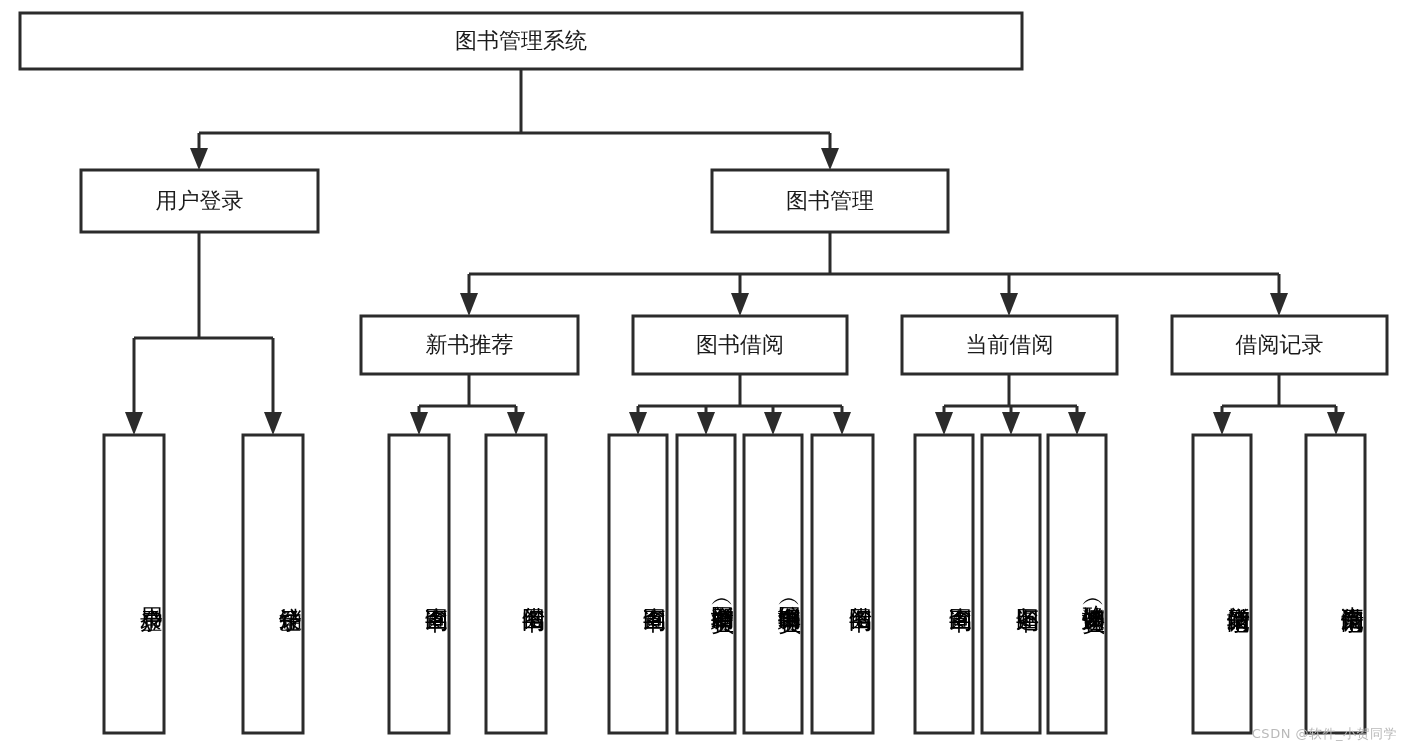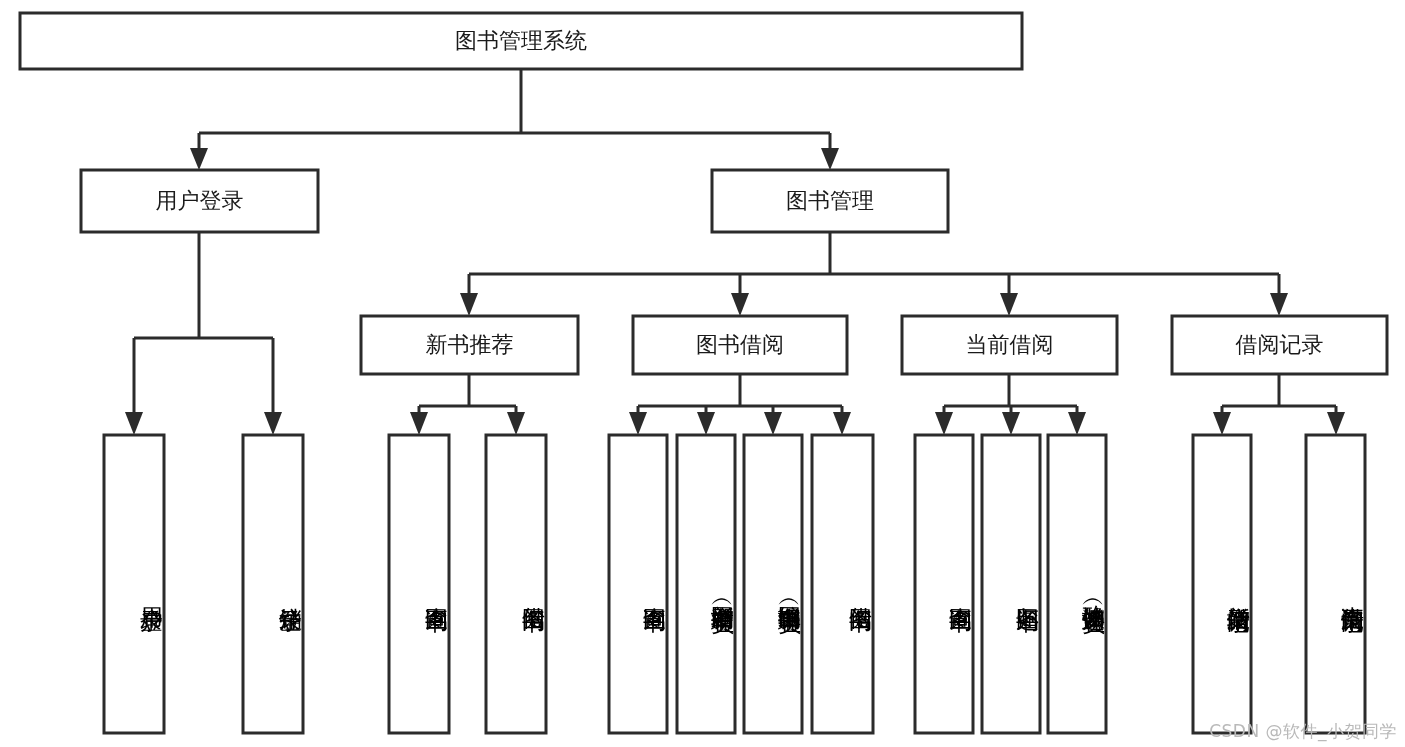--- a/index.html
+++ b/index.html
@@ -62,21 +62,21 @@
   .leaf-fo-inner {
     width: 100%;
     height: 100%;
     display: block;
   }
   .watermark {
     position: absolute;
     right: 8px;
     bottom: 4px;
     font-family: "DejaVu Sans", "Liberation Sans", sans-serif;
-    font-size: 17px;
+    font-size: 13px;
     color: #b9b9b9;
     letter-spacing: 0.5px;
     white-space: nowrap;
     pointer-events: none;
   }
 </style>
 </head>
 <body>
 
 <svg id="diagram" viewBox="0 0 1405 747" xmlns="http://www.w3.org/2000/svg">

